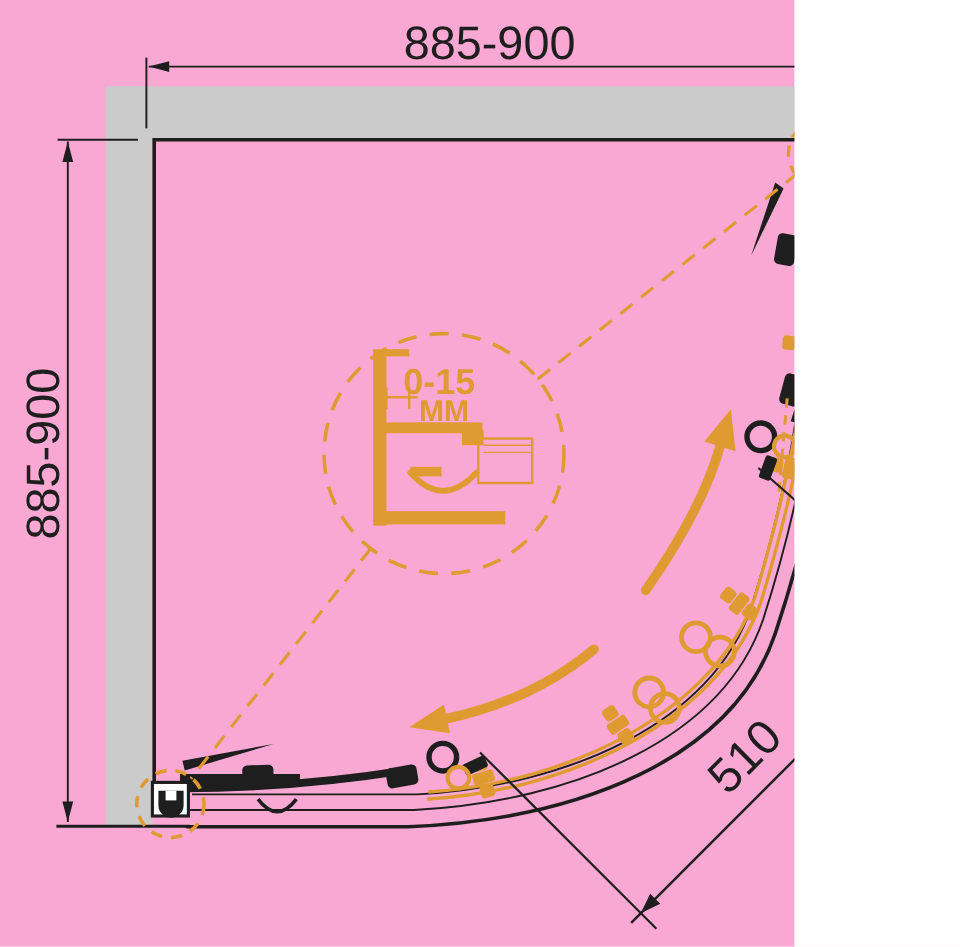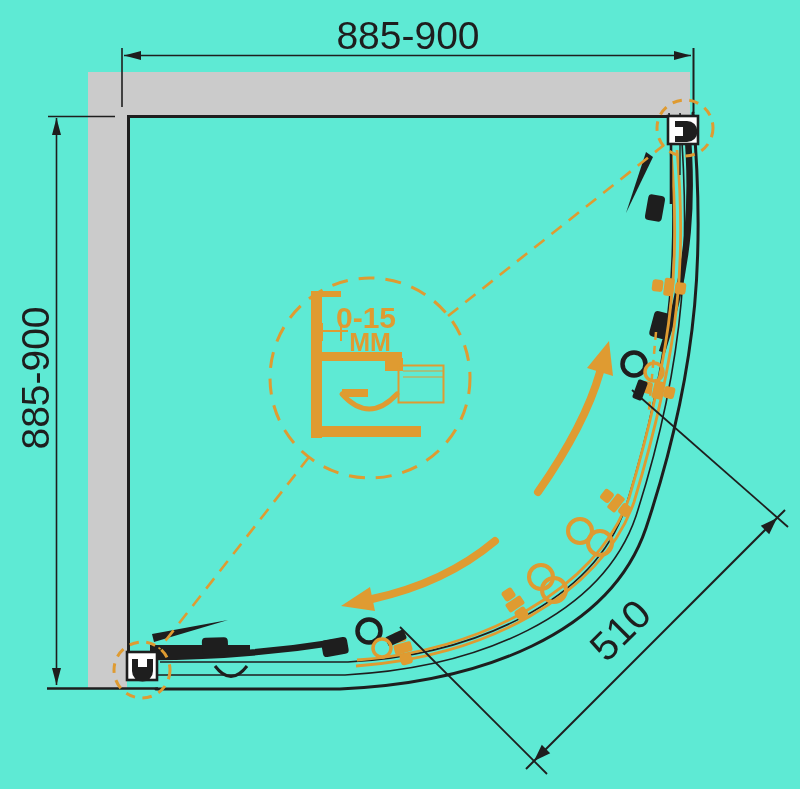--- a/index.html
+++ b/index.html
@@ -1,16 +1,16 @@
 <!DOCTYPE html>
 <html><head>
 <meta charset="utf-8">
 <style>
   html,body{margin:0;padding:0;background:#ffffff;}
-  .stage{position:relative;width:800px;height:789px;background:#5eead4;overflow:hidden;
+  .stage{position:relative;width:662px;height:789px;background:#f9a8d4;overflow:hidden;
          font-family:"Liberation Sans", sans-serif;}
   svg{display:block}
   text{font-family:"Liberation Sans", sans-serif;}
   .dim-text{fill:#1e1e1e;font-size:39px;}
   .dim-text-510{fill:#1e1e1e;font-size:40px;}
   .detail-text{fill:#df9b31;font-size:30px;font-weight:bold;}
   .detail-text-mm{fill:#df9b31;font-size:25px;font-weight:bold;}
 </style>
 </head>
 <body>

